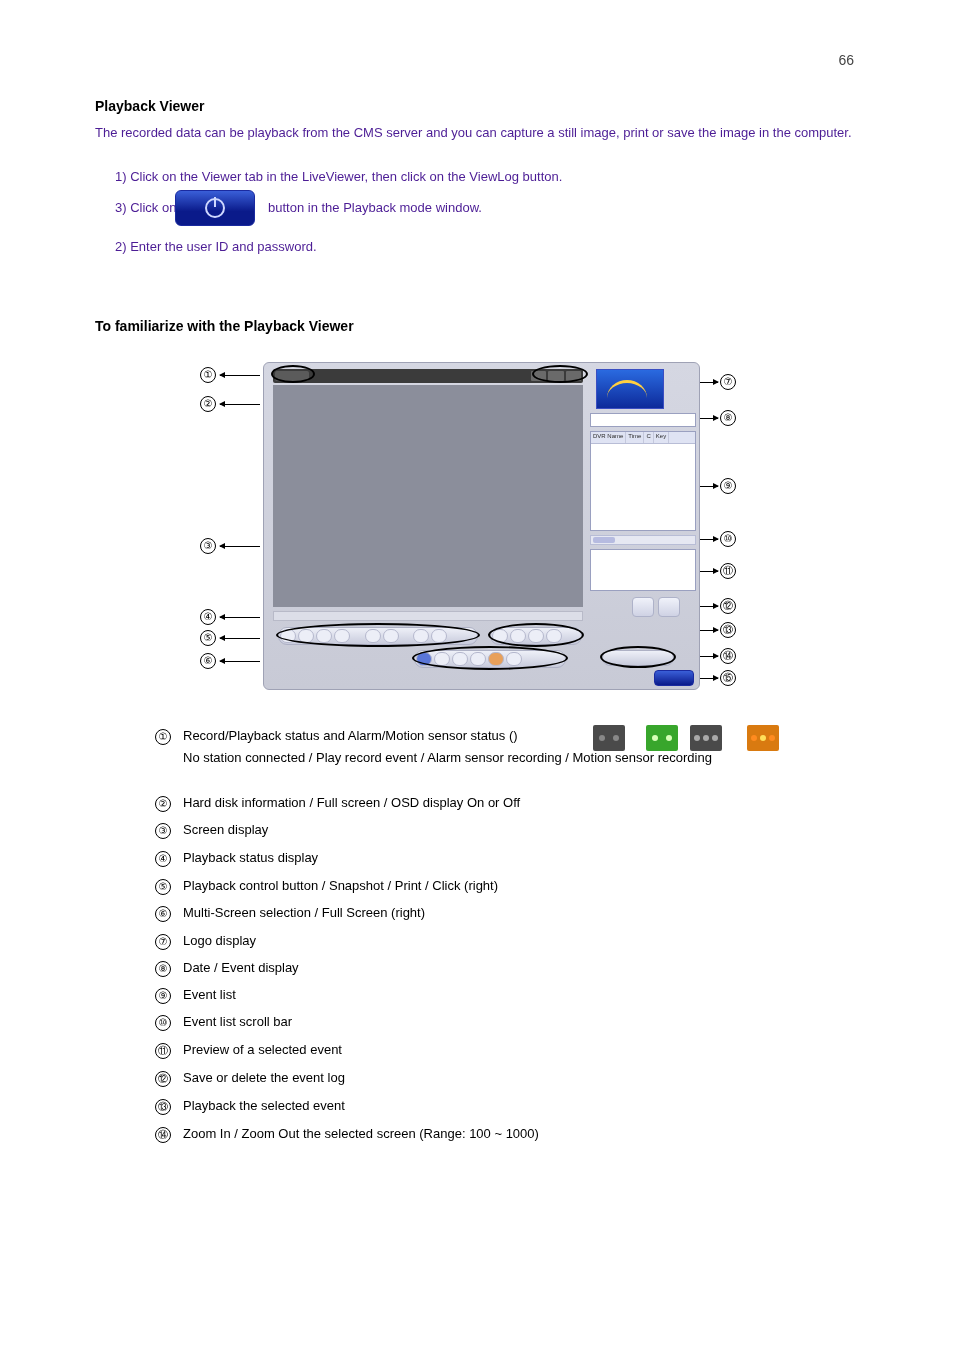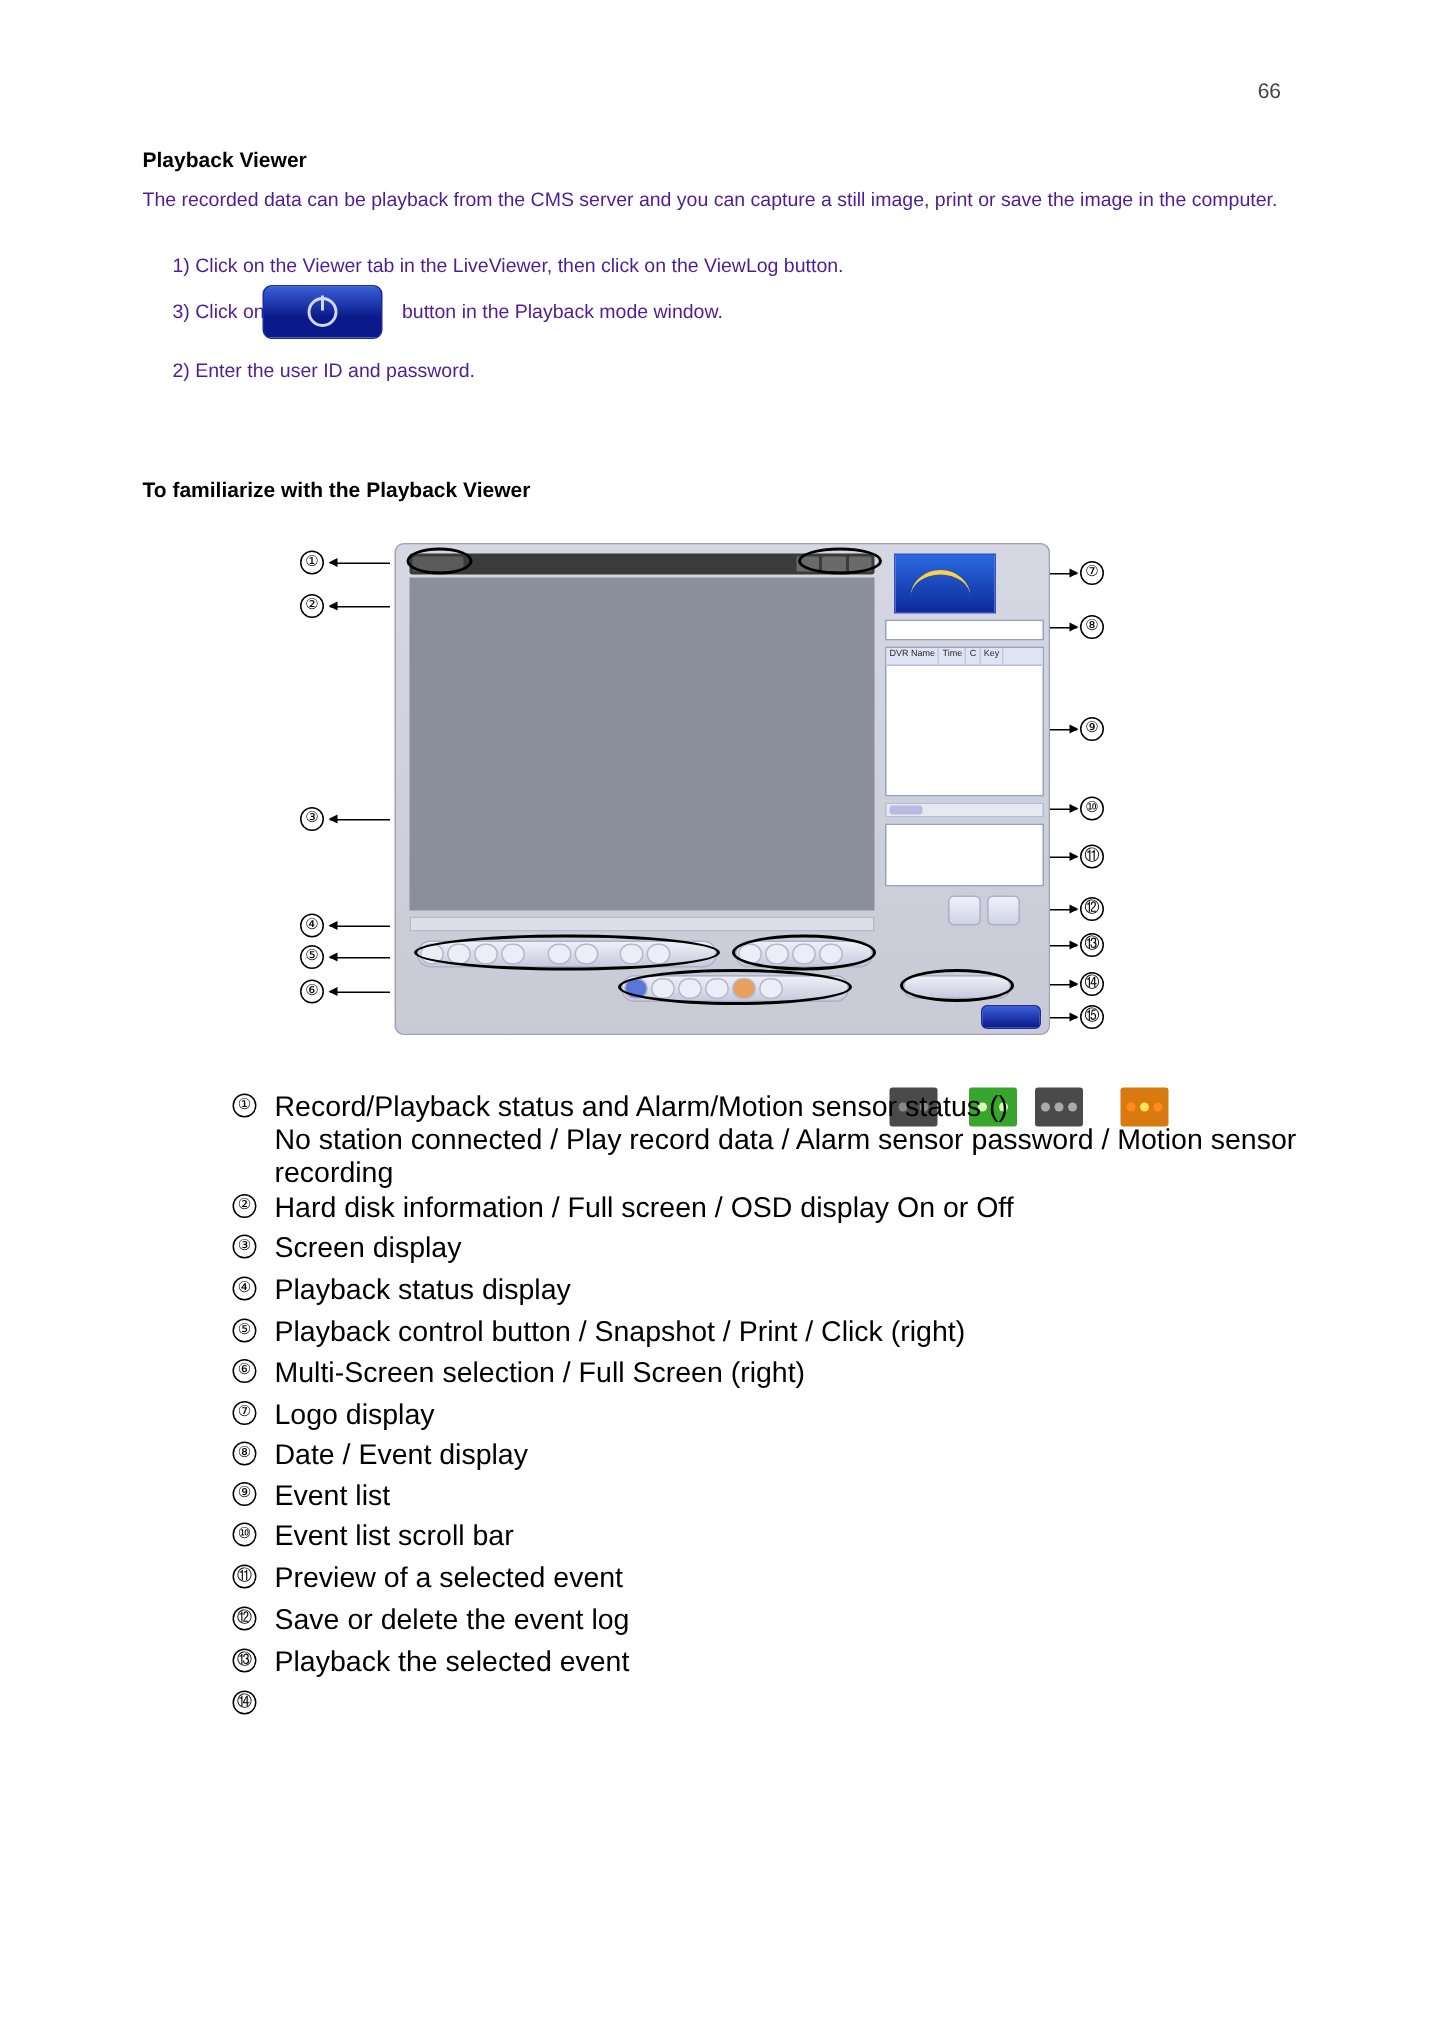--- a/index.html
+++ b/index.html
@@ -264,21 +264,21 @@
   }
   
   .desc-row{
     position:absolute;
     left:155px;
     display:flex;
     align-items:flex-start;
     gap:12px;
   }
   .desc-row .circ-num{ flex:0 0 16px; margin-top:1px;}
-  .desc-text{ font-size:19px; color:#000; max-width:700px;}
+  .desc-text{ font-size:13px; color:#000; max-width:700px;}
 </style>
 </head>
 <body>
 
 <div class="page-num">66</div>
 
 <div class="heading" style="top:98px">Playback Viewer</div>
 <div class="body-text" style="top:124px; width:760px">The recorded data can be playback from the CMS server and you can capture a still image, print or save the image in the computer.</div>
 
 <div class="body-text" style="top:168px; left:115px">1) <span>Click on the Viewer tab in the LiveViewer, then click on the ViewLog button.</span></div>
@@ -431,21 +431,21 @@
     <div class="stat-dot" style="left:22px;background:#ff8b1f"></div>
 </div>
 
 <div id="desc-rows">
     <div class="desc-row" style="top: 728px;">
       <span class="circ-num">①</span>
       <span class="desc-text">Record/Playback status and Alarm/Motion sensor status ()</span>
     </div>
     <div class="desc-row" style="top: 750px;">
       <span style="width:16px;display:inline-block"></span>
-      <span class="desc-text">No station connected / Play record data / Alarm sensor password / Motion sensor recording</span>
+      <span class="desc-text">No station connected / Play record event / Alarm sensor recording / Motion sensor recording</span>
     </div>
     <div class="desc-row" style="top: 795px;">
       <span class="circ-num">②</span>
       <span class="desc-text">Hard disk information / Full screen / OSD display On or Off</span>
     </div>
     <div class="desc-row" style="top: 822px;">
       <span class="circ-num">③</span>
       <span class="desc-text">Screen display</span>
     </div>
     <div class="desc-row" style="top: 850px;">
@@ -483,14 +483,15 @@
     <div class="desc-row" style="top: 1070px;">
       <span class="circ-num">⑫</span>
       <span class="desc-text">Save or delete the event log</span>
     </div>
     <div class="desc-row" style="top: 1098px;">
       <span class="circ-num">⑬</span>
       <span class="desc-text">Playback the selected event</span>
     </div>
     <div class="desc-row" style="top: 1126px;">
       <span class="circ-num">⑭</span>
+      <span class="desc-text">Zoom In / Zoom Out the selected screen (Range: 100 ~ 1000)</span>
     </div>
   </div>
 
 </body></html>

